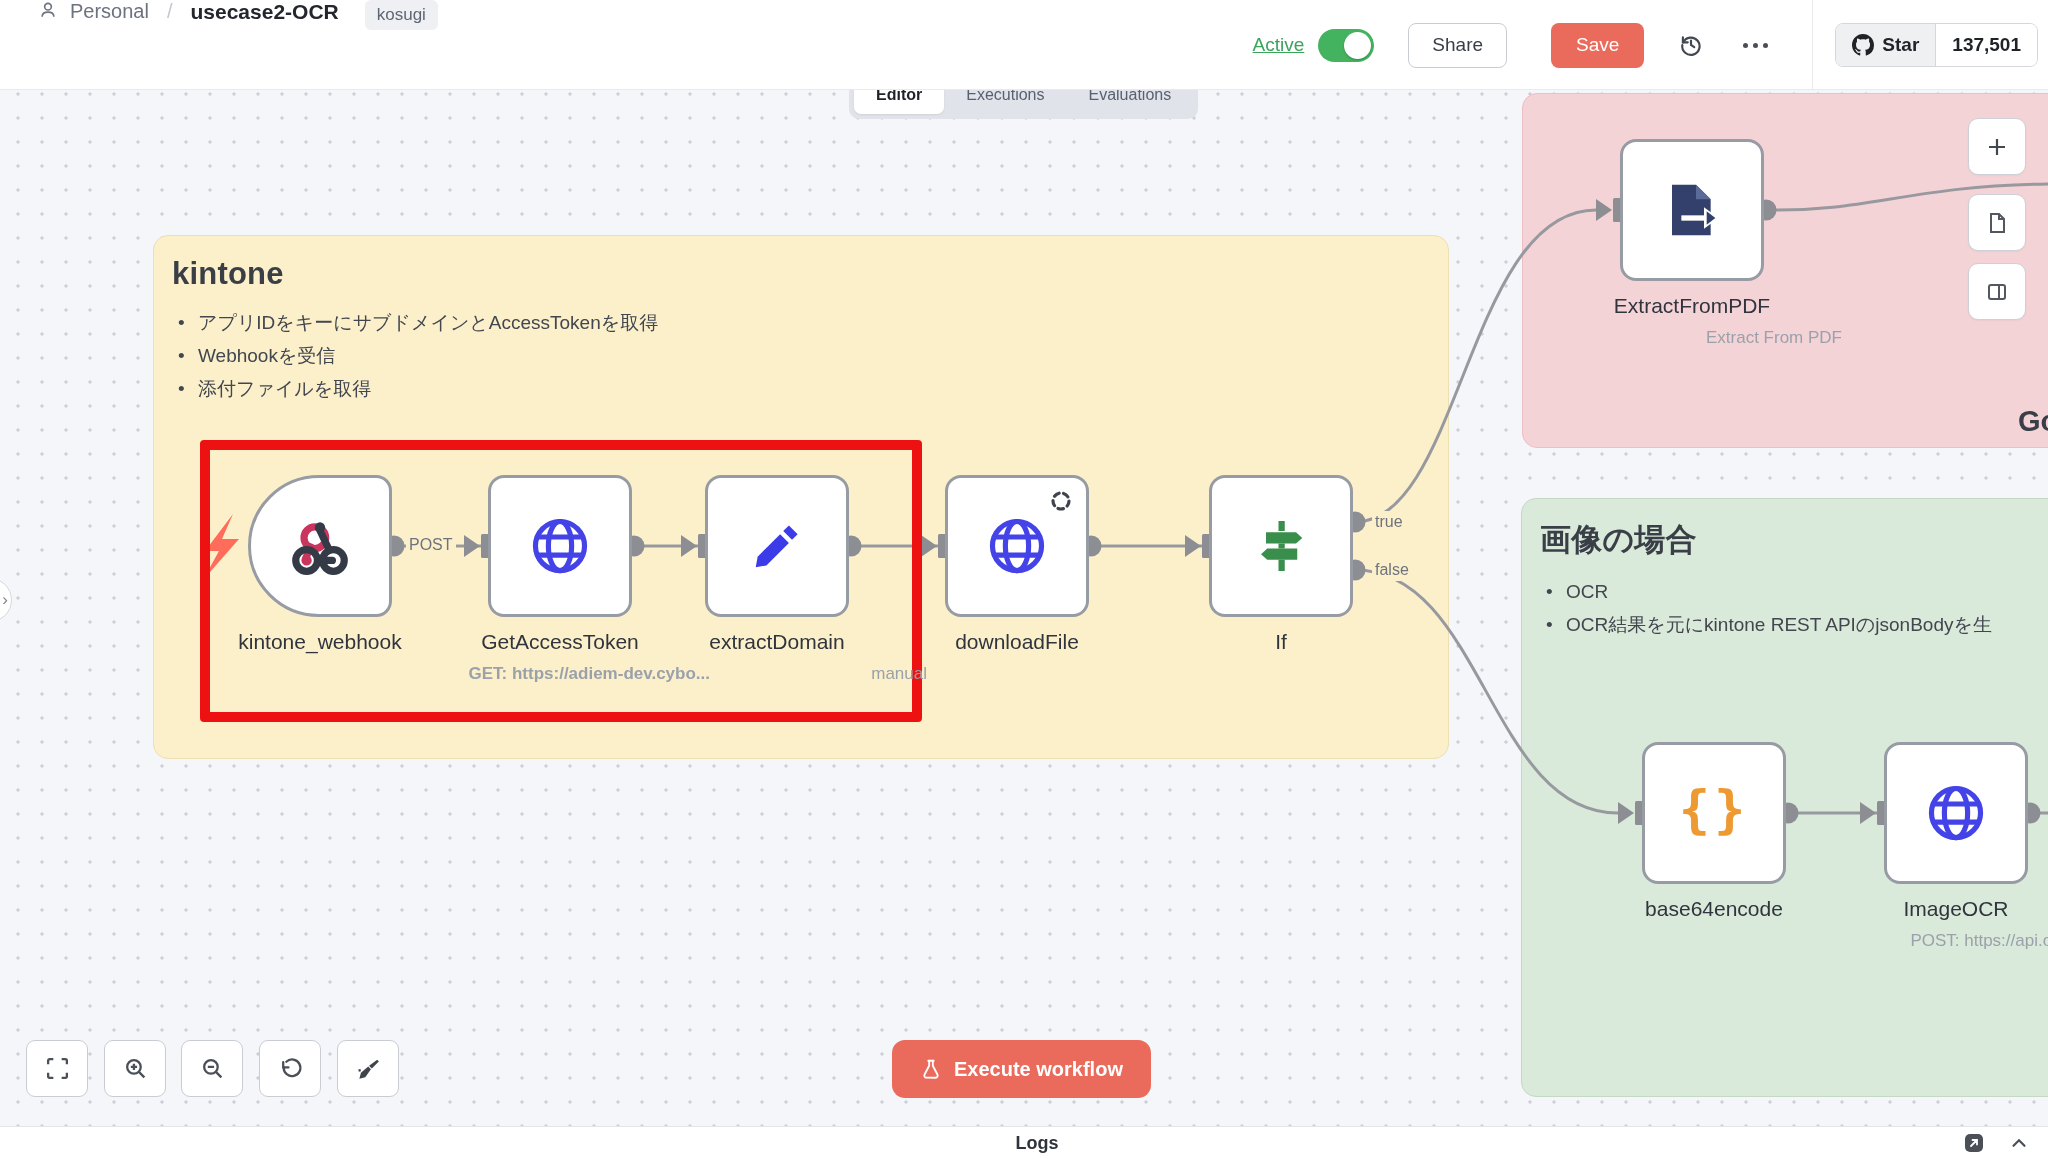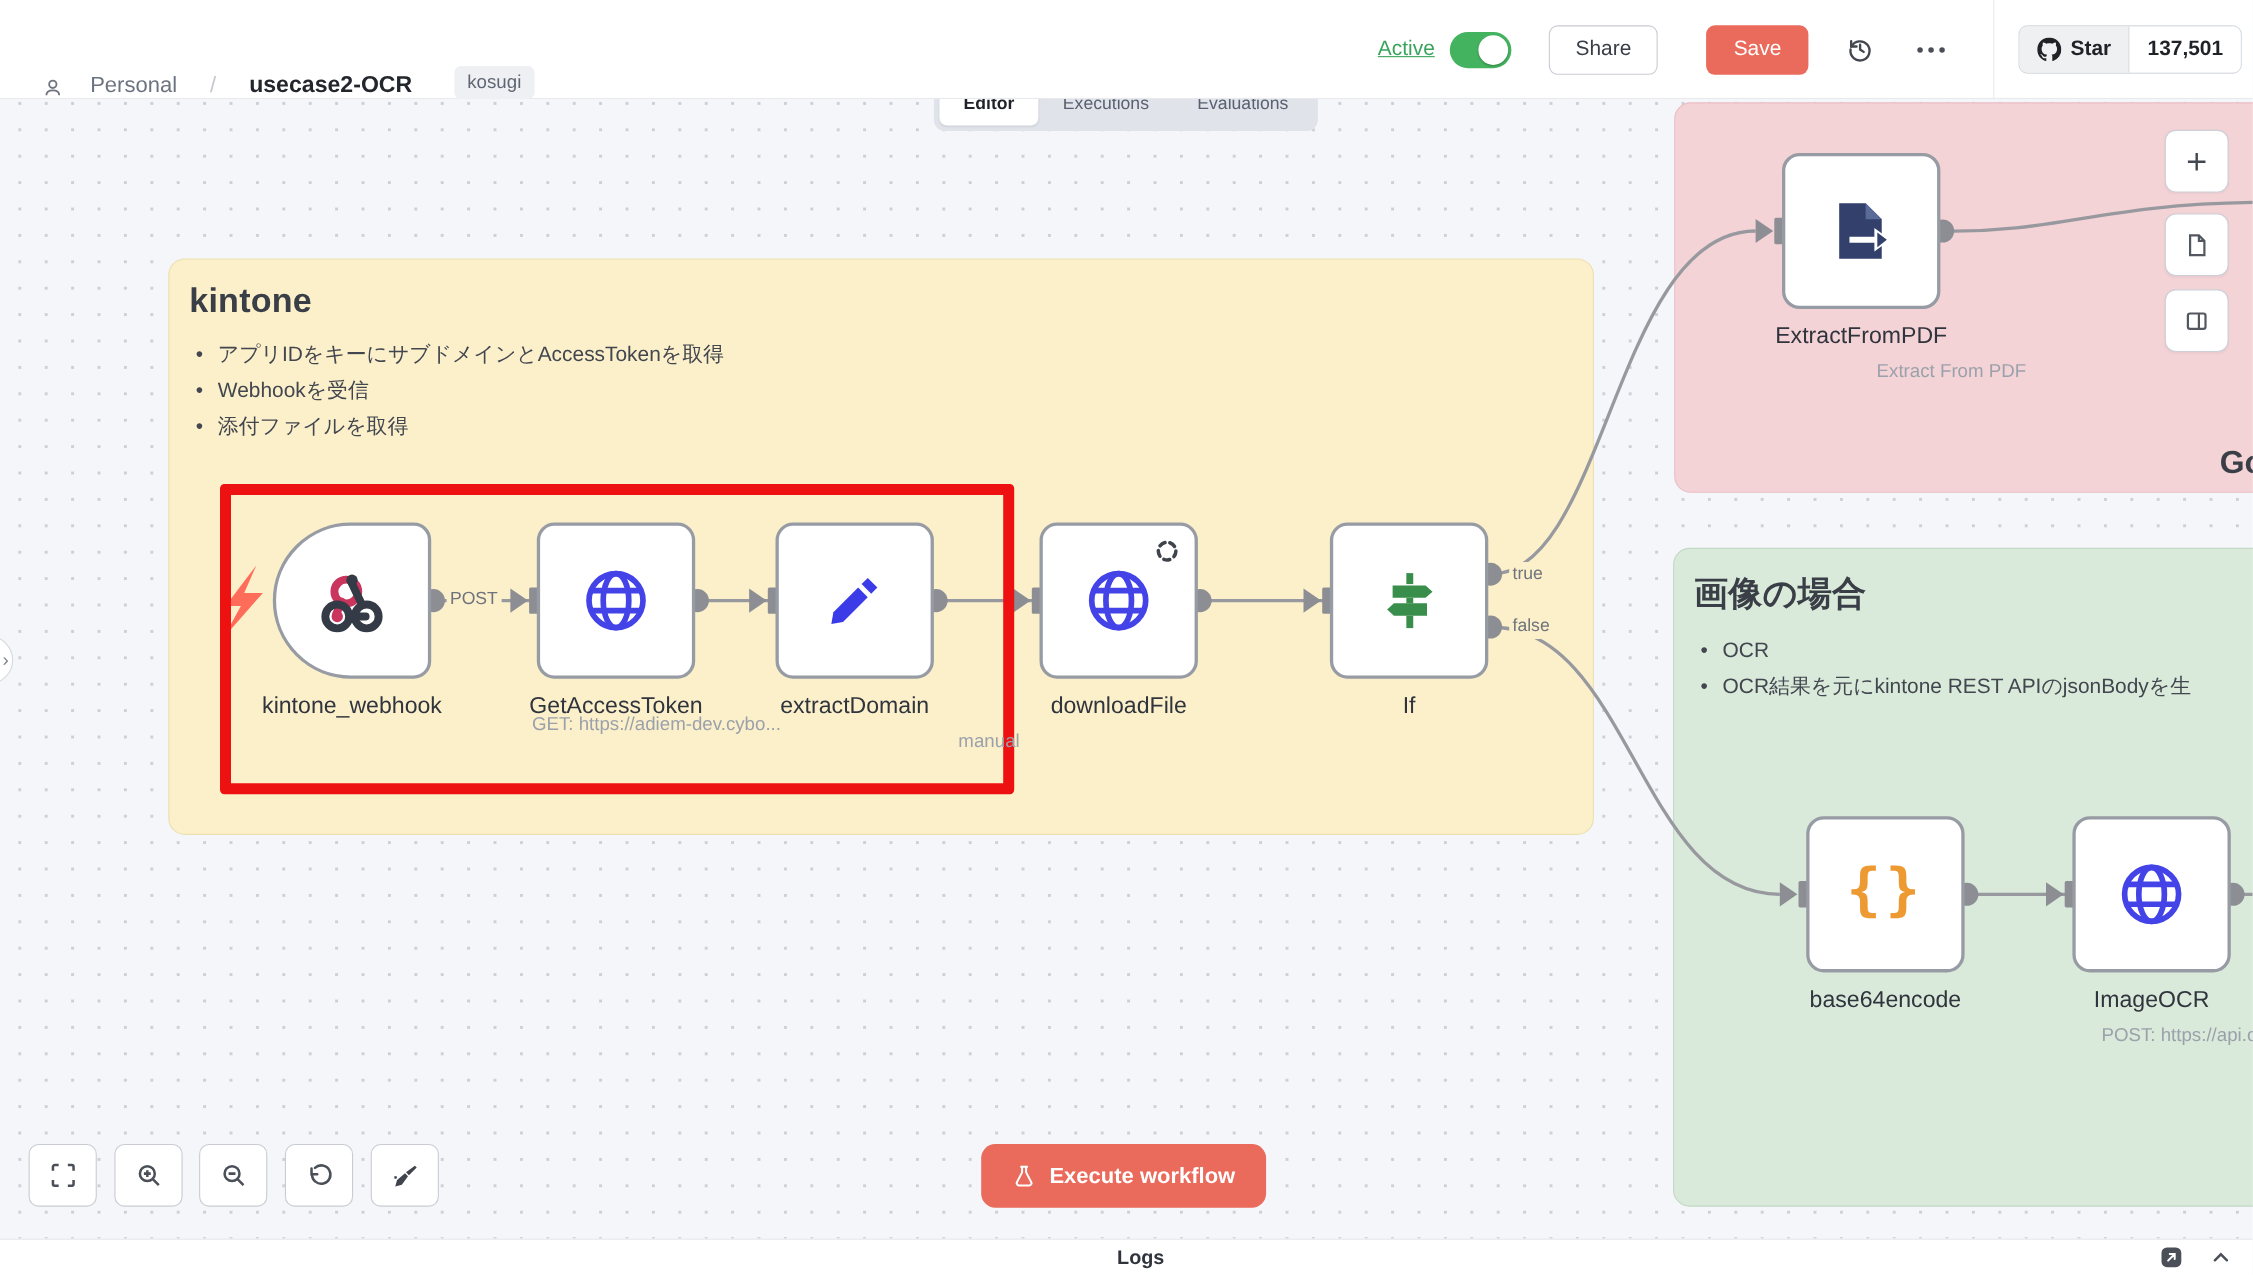--- a/index.html
+++ b/index.html
@@ -31,21 +31,21 @@
   .red-rect { position:absolute; left:200px; top:440px; width:722px; height:282px; border:10px solid #ee1111; border-radius:4px; z-index:3; }
 
   
   .node { position:absolute; width:144px; height:142px; background:#fff; border:3px solid #979ba3; border-radius:16px; z-index:4; display:flex; align-items:center; justify-content:center; }
   .node-label { position:absolute; width:280px; text-align:center; font-size:21px; font-weight:500; color:#30343d; z-index:4; white-space:nowrap; }
   .node-sub { position:absolute; width:300px; text-align:right; font-size:17px; color:#9ba1ab; z-index:4; white-space:nowrap; }
   .retry-badge { position:absolute; top:12px; right:14px; }
 
   
   .header { position:absolute; left:0; top:0; width:2048px; height:90px; background:#fff; border-bottom:1px solid #e8eaee; z-index:10; }
-  .crumbs { position:absolute; left:38px; top:0; height:90px; display:flex; align-items:flex-end; gap:24px; }
+  .crumbs { position:absolute; left:38px; top:0; height:90px; display:flex; align-items:flex-start; gap:12px; }
   .crumb-proj { font-size:20px; color:#6b7280; }
   .crumb-sep { font-size:20px; color:#c3c7cf; padding:0 6px; }
   .crumb-name { font-size:21px; font-weight:600; color:#24262e; }
   .tag { background:#eef0f3; color:#5f6673; font-size:17px; padding:5px 12px; border-radius:6px; margin-left:14px; }
   .hdr-right { position:absolute; right:0; top:0; height:90px; display:flex; align-items:center; }
   .active-lbl { font-size:19px; font-weight:500; color:#3aa45c; margin-right:14px;text-decoration:underline; }
   .toggle { width:56px; height:33px; border-radius:17px; background:#44b35f; position:relative; }
   .toggle .knob { position:absolute; right:3px; top:3px; width:27px; height:27px; border-radius:50%; background:#fff; box-shadow:0 1px 2px rgba(0,0,0,.25); }
   .btn { display:flex; align-items:center; justify-content:center; border-radius:8px; font-size:19px; font-weight:500; cursor:default; }
   .btn-share { background:#fff; border:1.5px solid #c9ccd3; color:#383d47; height:45px; padding:0 23px; margin-left:34px; }
@@ -236,21 +236,21 @@
   <div class="node" style="left:1884px; top:742px;">
     <svg width="62" height="62" viewBox="0 0 48 48" fill="none" stroke="#4343e8" stroke-width="4">
       <circle cx="24" cy="24" r="19"></circle>
         <ellipse cx="24" cy="24" rx="9" ry="19"></ellipse>
       <path d="M6 17 H42 M6 31 H42"></path>
     </svg>
   </div>
 
   <div class="node-label" style="left:180px; top:630px;">kintone_webhook</div>
   <div class="node-label" style="left:420px; top:630px;">GetAccessToken</div>
-  <div class="node-sub" style="left:410px; top:649px;">GET: https://adiem-dev.cybo...</div>
+  <div class="node-sub" style="left:410px; top:664px;font-weight:bold;">GET: https://adiem-dev.cybo...</div>
   <div class="node-label" style="left:637px; top:630px;">extractDomain</div>
   <div class="node-sub" style="left:627px; top:664px;">manual</div>
   <div class="node-label" style="left:877px; top:630px;">downloadFile</div>
   <div class="node-label" style="left:1141px; top:630px;">If</div>
   <div class="node-label" style="left:1552px; top:294px;">ExtractFromPDF</div>
   <div class="node-sub" style="left:1542px; top:328px;">Extract From PDF</div>
   <div class="node-label" style="left:1574px; top:897px;">base64encode</div>
   <div class="node-label" style="left:1816px; top:897px;">ImageOCR</div>
   <div class="node-sub" style="left:1806px; top:931px;">POST: https://api.ocr.spac</div>
 

